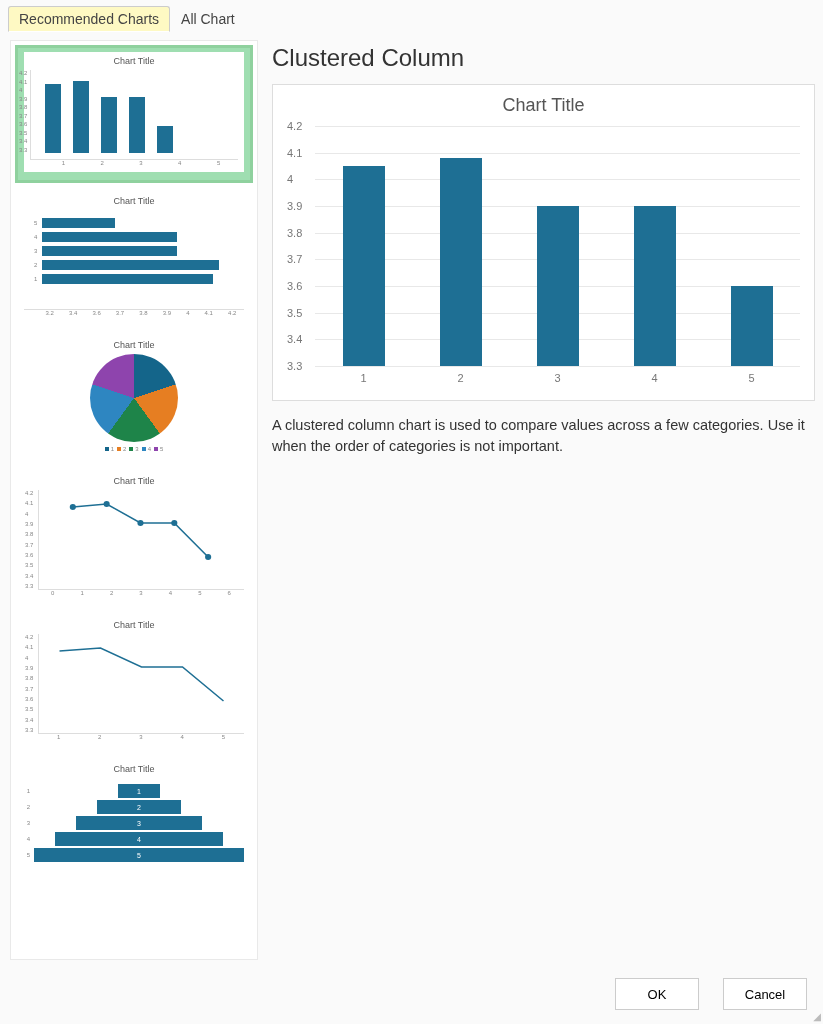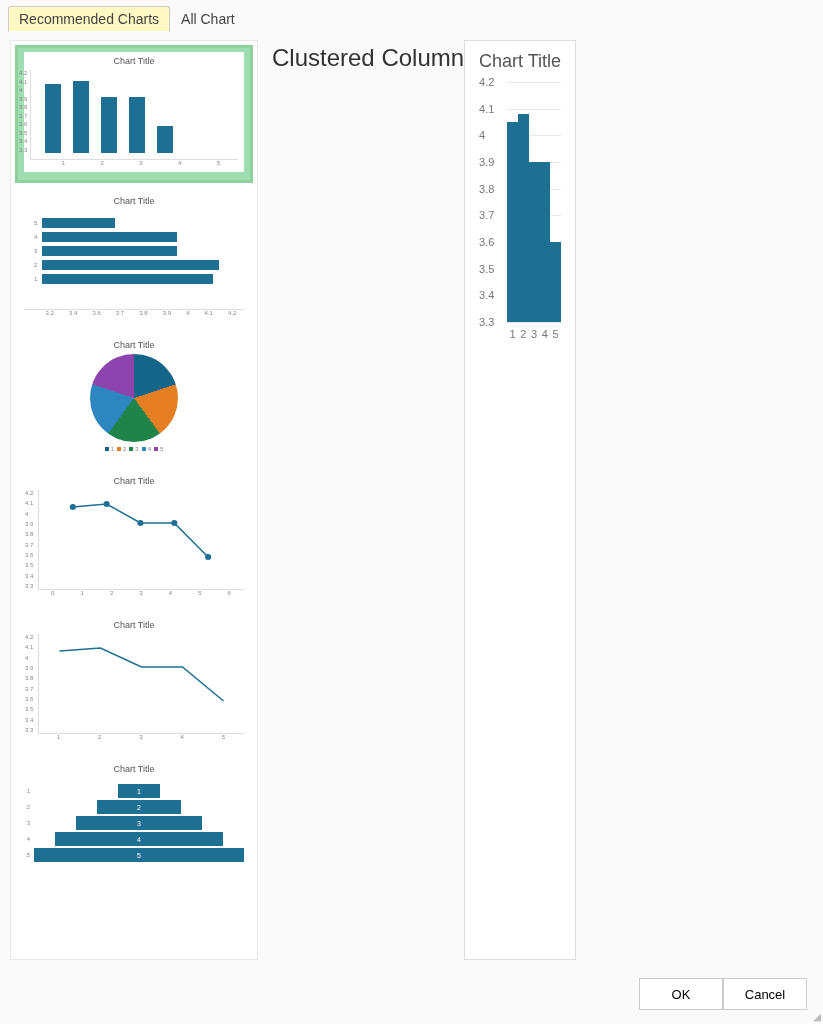--- a/index.html
+++ b/index.html
@@ -99,21 +99,21 @@
   
   .mini-funnel { padding:4px 0; }
   .mini-funnel-row{ display:flex; align-items:center; margin:2px 0;}
   .mini-funnel-row .lbl{font-size:6px; width:10px; color:#888; text-align:right; padding-right:4px;}
   .mini-funnel-row .fbar{ height:14px; background:#1e6f94; color:#fff; font-size:7px; display:flex; align-items:center; justify-content:center;}
   .mini-funnel-row .wrap{ flex:1; display:flex; justify-content:center;}
   
   .main {
     flex: 1;
     display:flex;
-    flex-direction:row;
+    flex-direction:column;
     min-width:0;
   }
   .main-title {
     font-size: 24px;
     font-weight: 400;
     color: #333;
     margin: 4px 0 12px 0;
   }
   .preview {
     background:#fff;
@@ -122,21 +122,21 @@
   }
   .preview-title{ text-align:center; font-size:18px; color:#555; margin-bottom:10px;}
   .chart-box{ position:relative; height:240px; margin-left:28px; }
   .grid-line{ position:absolute; left:0; right:0; border-top:1px solid #e8e8e8;}
   .y-label{ position:absolute; left:-28px; font-size:11px; color:#777; transform:translateY(-50%);}
   .bars-row{ position:absolute; left:0; right:0; bottom:0; top:0; display:flex; justify-content:space-around; align-items:flex-end;}
   .big-bar{ width:42px; background:#1e6f94;}
   .x-row{ display:flex; justify-content:space-around; margin-left:28px; font-size:11px; color:#777; padding-top:6px;}
   .desc{ font-size:14.5px; color:#333; margin-top:14px; line-height:1.45;}
   
-  .footer{ display:flex; justify-content:flex-end; gap:0; padding:10px 16px 14px 0;align-items:flex-end;}
+  .footer{ display:flex; justify-content:flex-end; gap:24px; padding:10px 16px 14px 0;align-items:flex-end;}
   .btn{ min-width:84px; height:32px; background:#fff; border:1px solid #ccc; font-size:13px; cursor:pointer;}
   .resize-grip{ position:absolute; right:2px; bottom:2px; font-size:10px; color:#bbb;}
   svg { display:block; }
 </style>
 </head>
 <body>
 
 <div class="dialog">
   <div class="tabs">
     <div class="tab active">Recommended Charts</div>
@@ -370,20 +370,21 @@
             </div>
           </div>
         <div class="x-row" id="big-x">
             <span>1</span>
             <span>2</span>
             <span>3</span>
             <span>4</span>
             <span>5</span>
           </div>
       </div>
+      <div class="desc">A clustered column chart is used to compare values across a few categories. Use it when the order of categories is not important.</div>
     </div>
 
   </div>
 
   <div class="footer">
     <button class="btn">OK</button>
     <button class="btn">Cancel</button>
   </div>
   <div class="resize-grip">◢</div>
 </div>

